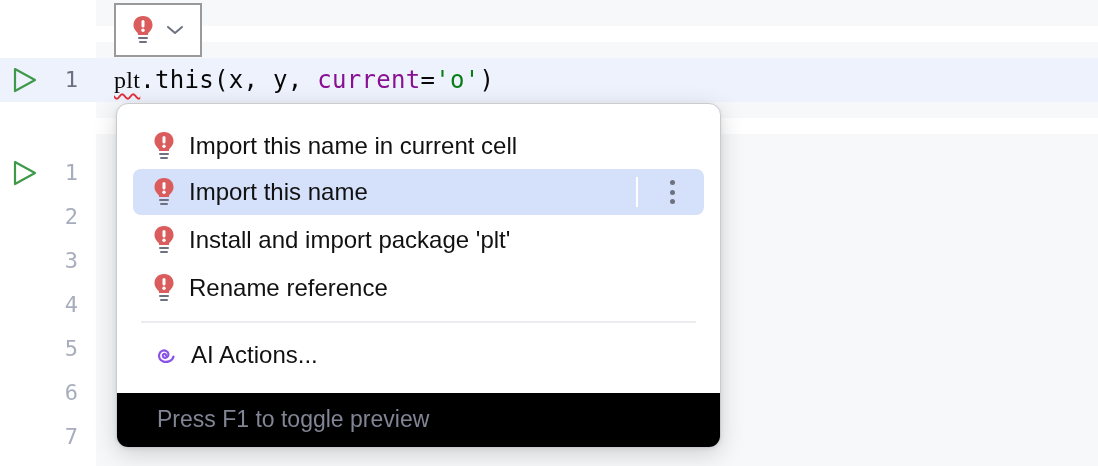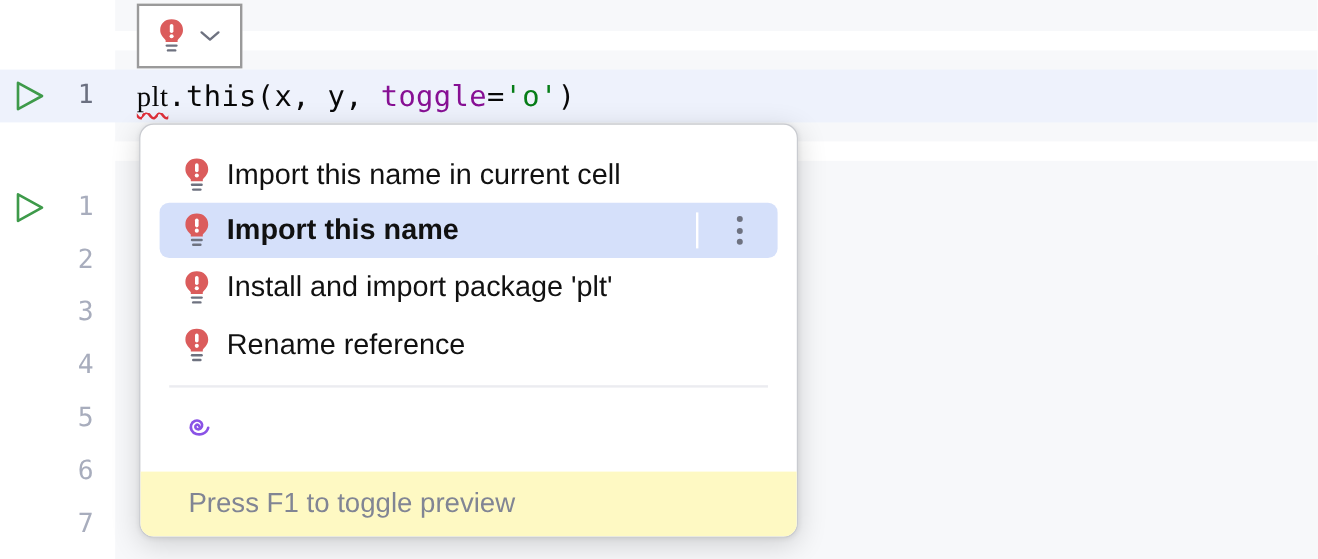--- a/index.html
+++ b/index.html
@@ -19,33 +19,33 @@
     .code { position: absolute; left: 114px; top: 58px; height: 44px; line-height: 44px;
       font-family: "DejaVu Sans Mono", monospace; font-size: 24px; color: #080808; white-space: pre; letter-spacing: 0.3px; }
     .kw { color: #871094; }
     .str { color: #067d17; }
     .err { text-decoration: underline wavy #e0303a; text-decoration-thickness: 1.5px; text-underline-offset: 5px; font-family: Liberation Serif, serif; }
 
     .intent-btn { position: absolute; left: 114px; top: 3px; width: 88px; height: 54px;
       border: 2px solid #9a9a9a; background: #ffffff; display: flex; align-items: center; padding-left: 16px; gap: 12px; }
     .bulb { width: 22px; height: 30px; display: inline-block; }
 
-    .popup { position: absolute; left: 116px; top: 103px; width: 549px; height: 345px;
+    .popup { position: absolute; left: 116px; top: 103px; width: 605px; height: 345px;
       background: #ffffff; border-radius: 12px; border: 1px solid #c9cbd0;
       box-shadow: 0 6px 24px rgba(0,0,0,0.16), 0 1px 4px rgba(0,0,0,0.08); overflow: hidden; }
     .pitem { position: absolute; left: 16px; right: 16px; height: 46px; display: flex; align-items: center;
       padding-left: 20px; border-radius: 8px; font-size: 24px; color: #111111; }
     .pitem.selected { background: #d5e0fa; }
     .pitem .label { margin-left: 14px; }
     .pitem .bulb-sm { width: 22px; height: 30px; display: inline-block; flex: none; }
     .vsep { position: absolute; right: 66px; top: 8px; width: 2px; height: 30px; background: #ffffff; }
     .more { position: absolute; right: 22px; top: 7px; width: 20px; height: 32px; display: flex; flex-direction: column; align-items: center; justify-content: space-between; padding: 4px 0; }
     .more span { width: 5px; height: 5px; border-radius: 50%; background: #6e7280; display: block; }
     .sep { position: absolute; left: 24px; right: 24px; top: 217px; height: 2px; background: #ebecf0; }
-    .footer { position: absolute; left: 0; right: 0; bottom: 0; height: 54px; background: #fef9c3;
+    .footer { position: absolute; left: 0; right: 0; bottom: 0; height: 54px; background: #000000;
       padding-left: 40px; line-height: 52px; font-size: 23px; color: #818594; }
   </style>
 </head>
 <body>
 
 <div class="gutter"></div>
 <div class="cell-bg" style="top:0;height:26px;"></div>
 <div class="white-band" style="top:26px;height:16px;"></div>
 <div class="cell-bg" style="top:42px;height:76px;"></div>
 <div class="hl-line"></div>
@@ -62,21 +62,21 @@
   </svg>
   <svg width="18" height="12" viewBox="0 0 18 12">
     <path d="M2 3 L9 9 L16 3" fill="none" stroke="#6e7280" stroke-width="2" stroke-linecap="round" stroke-linejoin="round"></path>
   </svg>
 </div>
 
 <svg class="run-icon" style="top:67px;" viewBox="0 0 26 26">
   <path d="M3 2 L23 13 L3 24 Z" fill="none" stroke="#3e9a4a" stroke-width="2.2" stroke-linejoin="round"></path>
 </svg>
 <div class="line-num active" style="top:58px;">1</div>
-<div class="code"><span class="err">plt</span><span>.this(x, y, </span><span class="kw">toggle</span><span>=</span><span class="str">'o'</span><span>)</span></div>
+<div class="code"><span class="err">plt</span><span>.this(x, y, </span><span class="kw">current</span><span>=</span><span class="str">'o'</span><span>)</span></div>
 
 <svg class="run-icon" style="top:160px;" viewBox="0 0 26 26">
   <path d="M3 2 L23 13 L3 24 Z" fill="none" stroke="#3e9a4a" stroke-width="2.2" stroke-linejoin="round"></path>
 </svg>
 <div class="line-num" style="top:151px;">1</div>
 <div class="line-num" style="top:195px;">2</div>
 <div class="line-num" style="top:239px;">3</div>
 <div class="line-num" style="top:283px;">4</div>
 <div class="line-num" style="top:327px;">5</div>
 <div class="line-num" style="top:371px;">6</div>
@@ -86,21 +86,21 @@
   <div class="pitem" style="top:19px;">
     <svg class="bulb-sm" viewBox="0 0 22 30">
       <path d="M11 1 C5 1 1.5 5 1.5 10 C1.5 14 4 16 6 18.5 L6 20 L16 20 L16 18.5 C18 16 20.5 14 20.5 10 C20.5 5 17 1 11 1 Z" fill="#db5c5c"></path>
       <rect x="9.5" y="5" width="3" height="7.5" rx="1.5" fill="#fff"></rect>
       <circle cx="11" cy="15.2" r="1.7" fill="#fff"></circle>
       <rect x="6" y="22" width="10" height="2" rx="1" fill="#6e7280"></rect>
       <rect x="7" y="26" width="8" height="2" rx="1" fill="#6e7280"></rect>
     </svg>
     <span class="label">Import this name in current cell</span>
   </div>
-  <div class="pitem selected" style="top:65px;font-weight:bold;">
+  <div class="pitem selected" style="top:65px;">
     <svg class="bulb-sm" viewBox="0 0 22 30">
       <path d="M11 1 C5 1 1.5 5 1.5 10 C1.5 14 4 16 6 18.5 L6 20 L16 20 L16 18.5 C18 16 20.5 14 20.5 10 C20.5 5 17 1 11 1 Z" fill="#db5c5c"></path>
       <rect x="9.5" y="5" width="3" height="7.5" rx="1.5" fill="#fff"></rect>
       <circle cx="11" cy="15.2" r="1.7" fill="#fff"></circle>
       <rect x="6" y="22" width="10" height="2" rx="1" fill="#6e7280"></rect>
       <rect x="7" y="26" width="8" height="2" rx="1" fill="#6e7280"></rect>
     </svg>
     <span class="label">Import this name</span>
     <div class="vsep"></div>
     <div class="more">
@@ -129,16 +129,17 @@
     </svg>
     <span class="label">Install and import package 'plt'</span>
   </div>
 
   <div class="sep"></div>
 
   <div class="pitem" style="top:228px;">
     <svg class="bulb-sm" viewBox="0 0 24 24" style="width:24px;height:24px;">
       <path d="M13 12.5 C13 11 11.5 10.5 10.5 11.2 C9.3 12 9.6 14 11.2 14.6 C13.5 15.4 15.8 13.4 15.4 10.8 C15 8.2 12 6.8 9.3 7.8 C6.3 9 5.2 12.6 6.6 15.4 C8.2 18.6 12.4 19.7 16 18.4 C18.5 17.5 20 15.5 20.5 13.5" fill="none" stroke="#8a52e6" stroke-width="2.2" stroke-linecap="round"></path>
     </svg>
+    <span class="label">AI Actions...</span>
   </div>
 
   <div class="footer">Press F1 to toggle preview</div>
 </div>
 
 </body></html>

